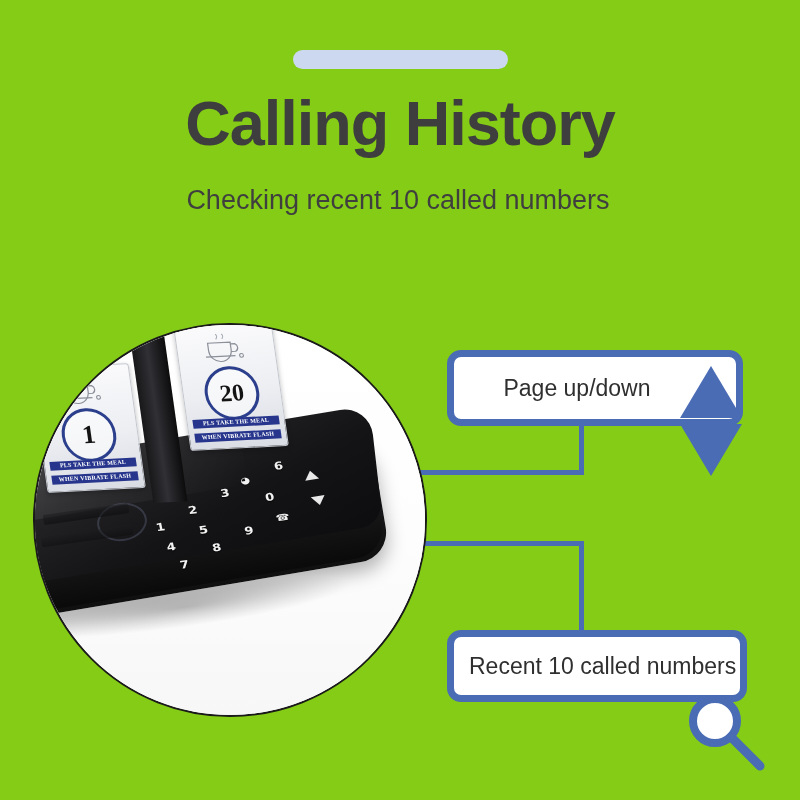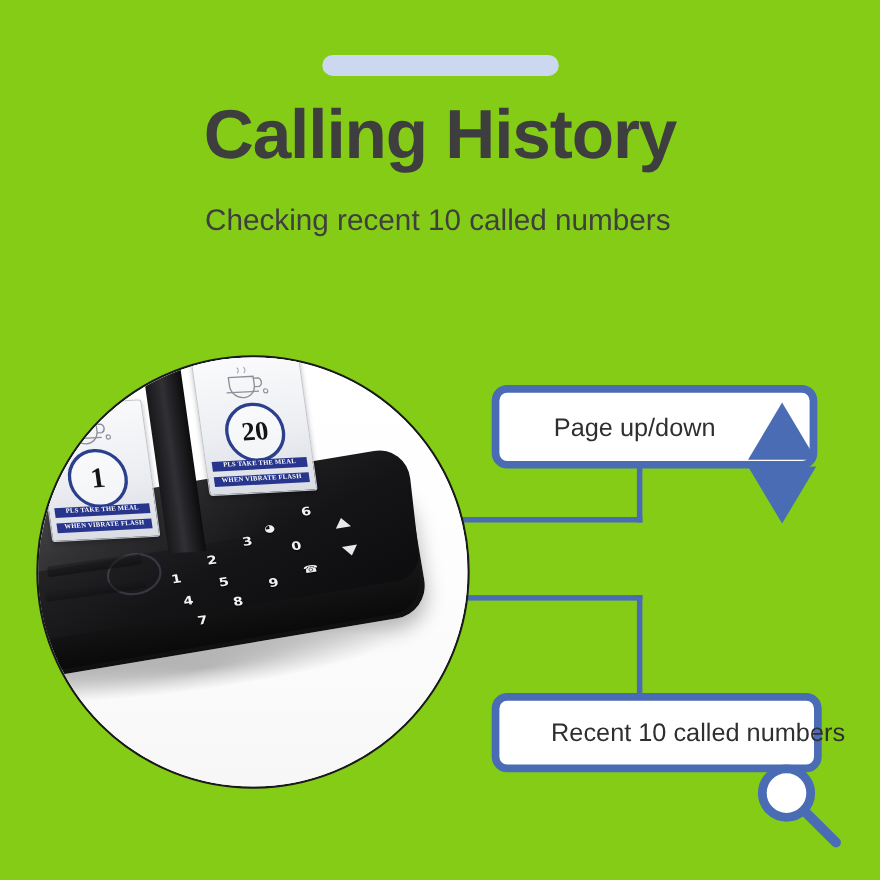--- a/index.html
+++ b/index.html
@@ -260,21 +260,21 @@
     width: 296px; height: 76px;
     justify-content: center;
     align-items: center;
   }
   #callout-page .callout-label { padding-right: 36px; }
   #callout-recent {
     left: 447px; top: 630px;
     width: 300px; height: 72px;
     justify-content: flex-start;
   }
-  #callout-recent .callout-label { padding-left: 15px; margin-left: 32px; }
+  #callout-recent .callout-label { padding-left: 15px; }
 
   
   .conn {
     position: absolute;
     background: #4a6cb5;
   }
   #conn-top-h   { left: 342px; top: 470px; width: 242px; height: 5px; }
   #conn-top-v   { left: 579px; top: 420px; width: 5px;   height: 55px; }
   #conn-bot-h   { left: 155px; top: 541px; width: 429px; height: 5px; }
   #conn-bot-v   { left: 579px; top: 541px; width: 5px;   height: 94px; }

